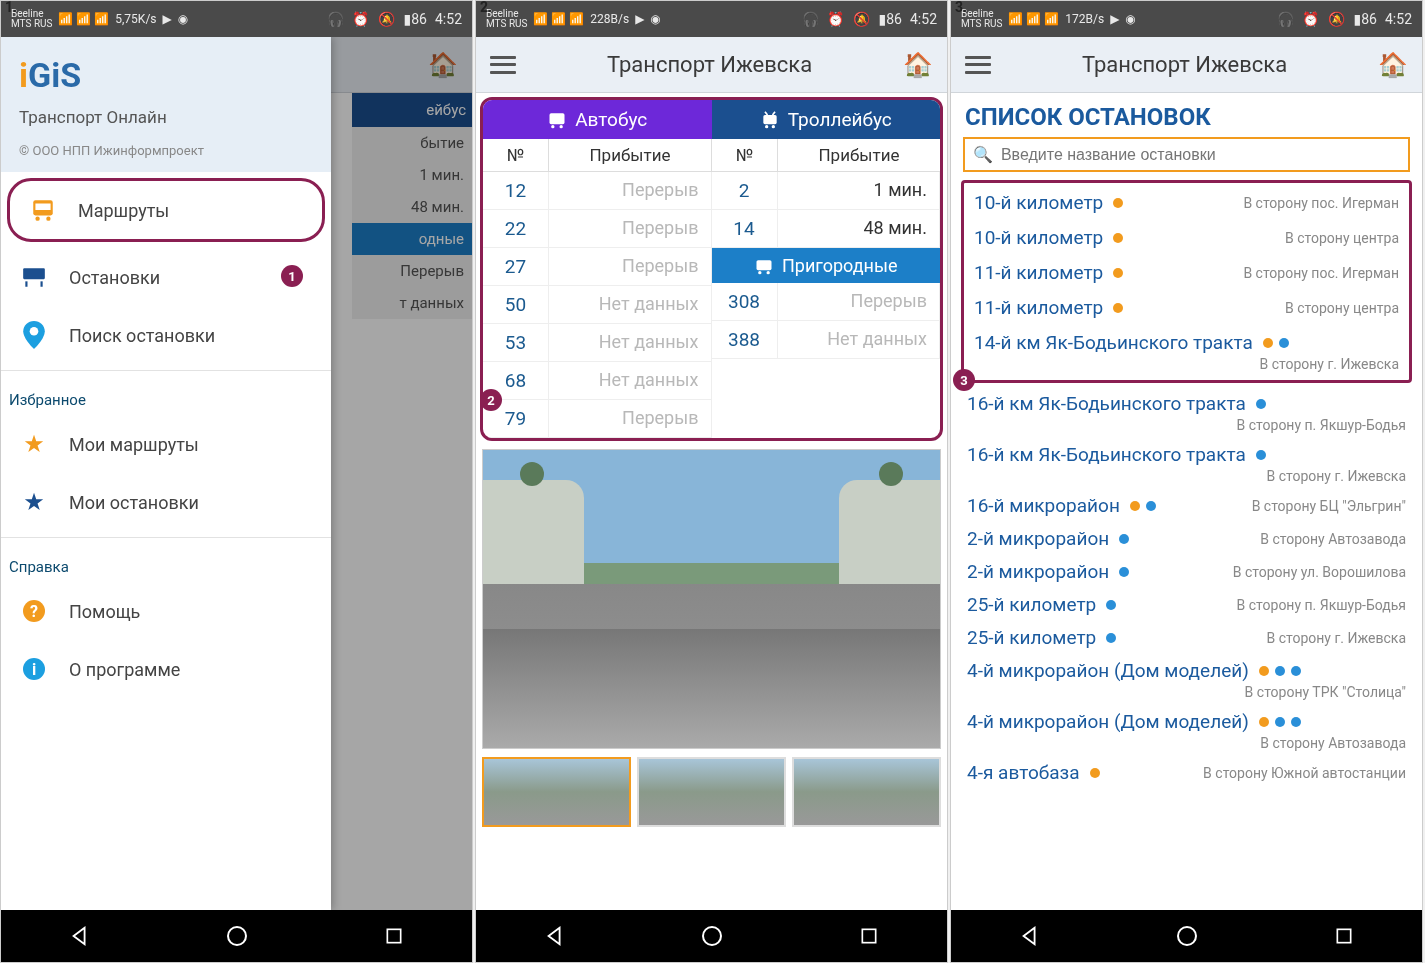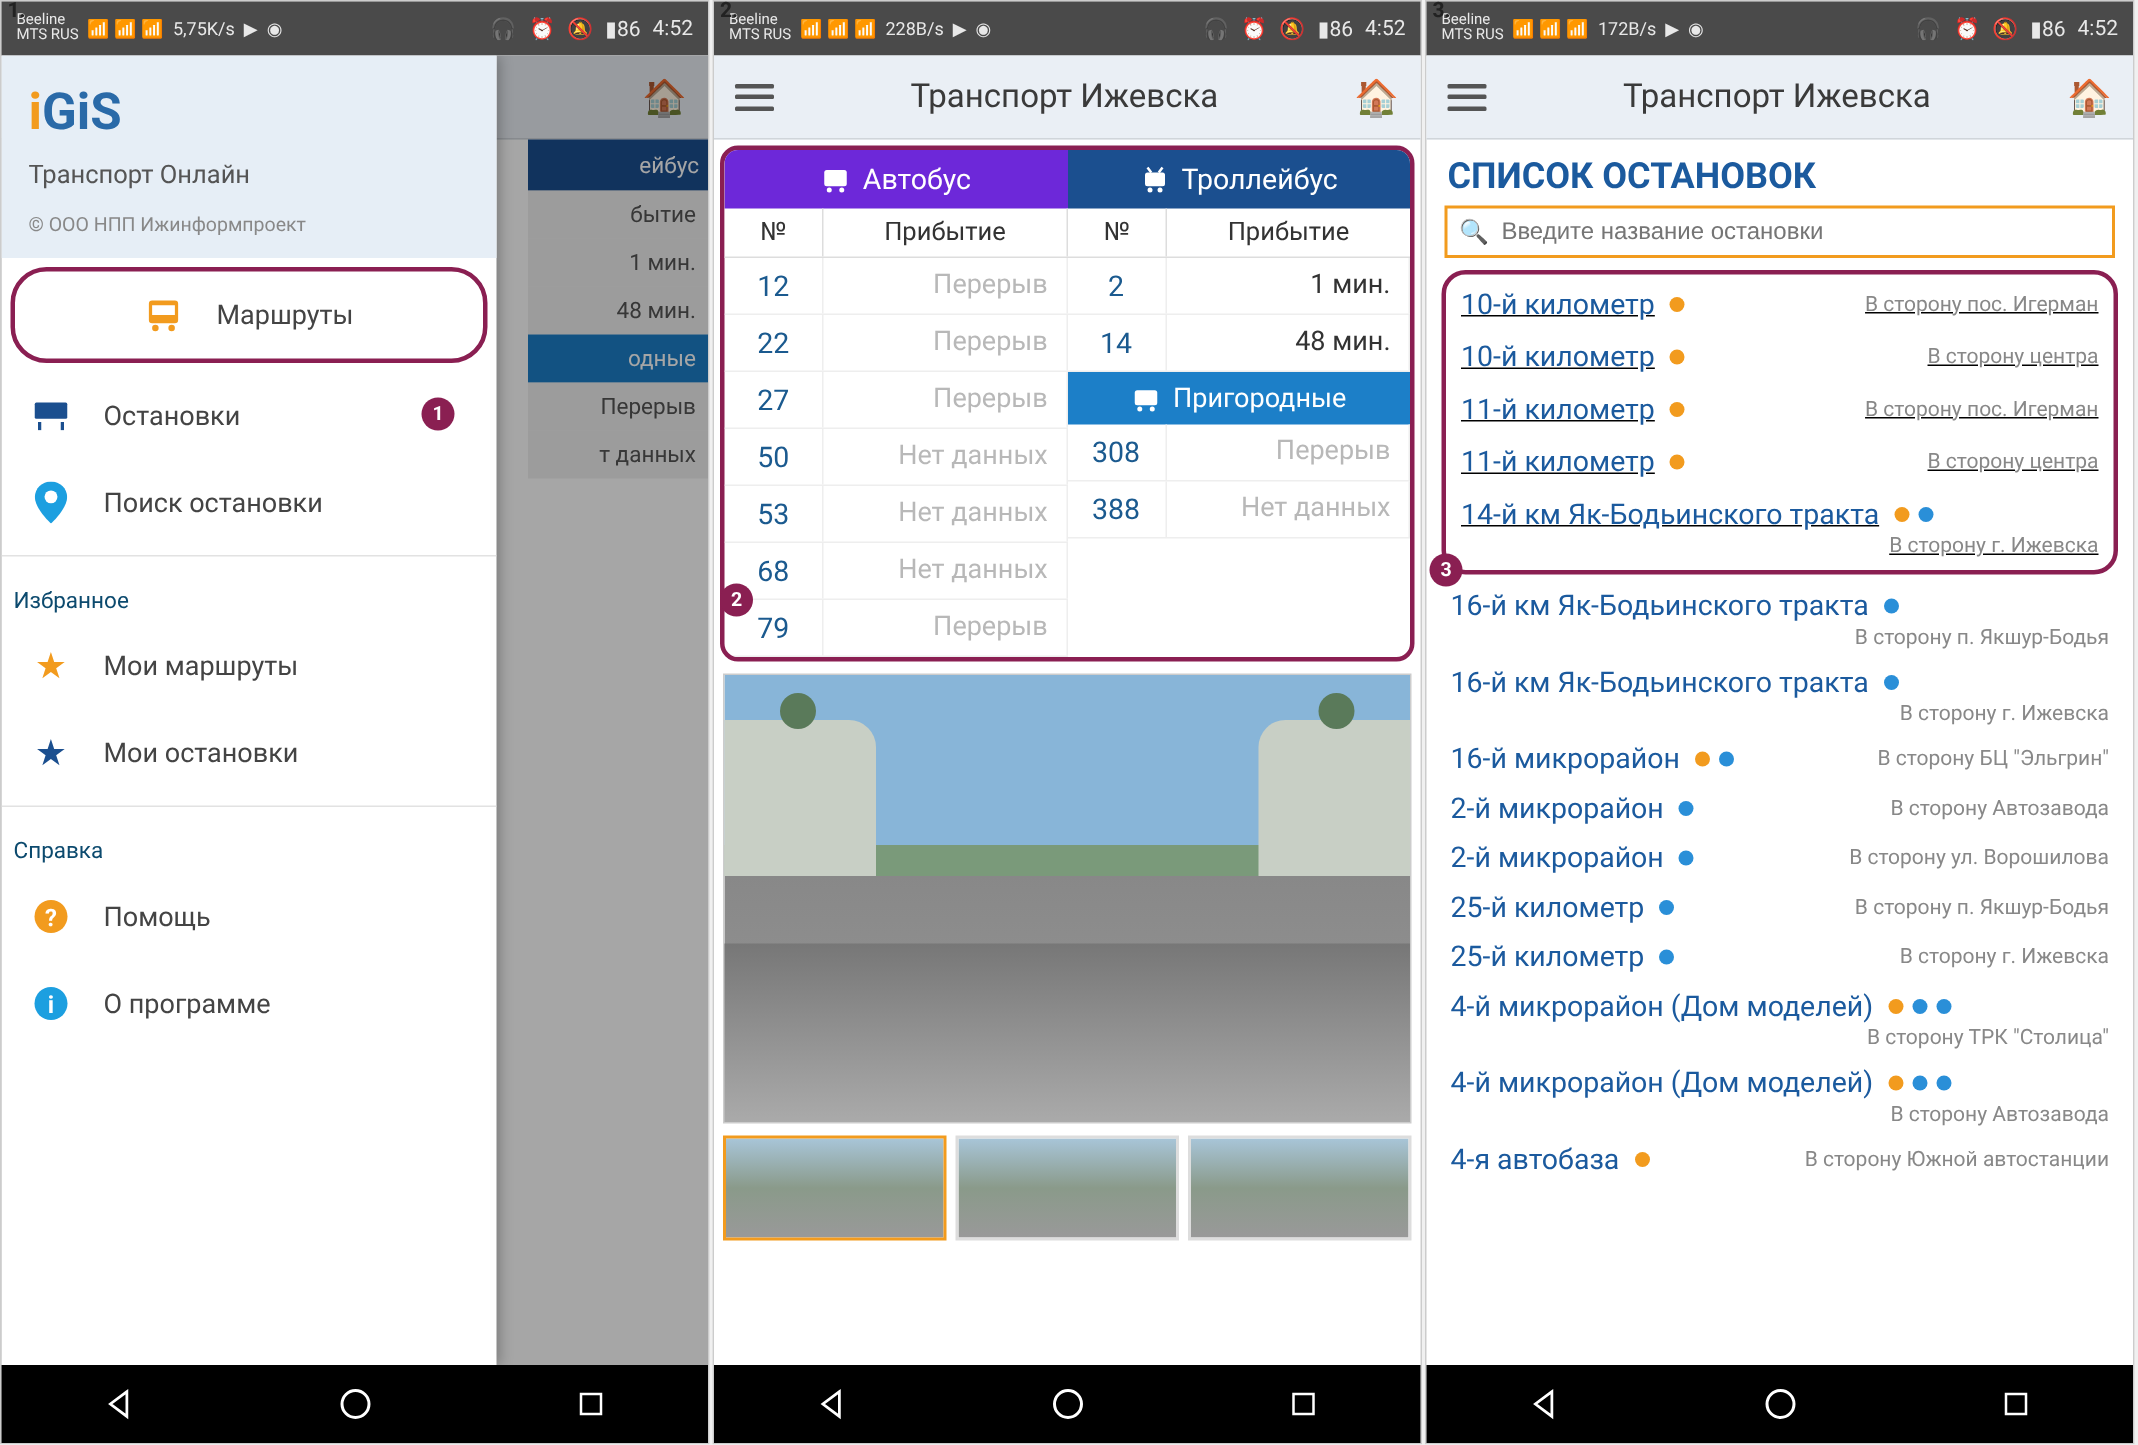--- a/index.html
+++ b/index.html
@@ -26,21 +26,21 @@
 .drawer-head { background: #e6eef6; padding: 18px 18px 14px; }
 .logo { font-size: 34px; font-weight: 700; color: #2a6aa8; }
 .logo .dot { color: #f29b1e; }
 .drawer-head .sub1 { font-size: 17px; color: #555; margin-top: 12px; }
 .drawer-head .sub2 { font-size: 13px; color: #888; margin-top: 16px; }
 .drawer-body { flex: 1; overflow-y: auto; }
 .drawer-item { display: flex; align-items: center; gap: 22px; padding: 16px 20px; font-size: 18px; color: #444; cursor: pointer; }
 .drawer-item .di-icon { width: 26px; height: 26px; display: flex; align-items: center; justify-content: center; }
 .drawer-sep { height: 1px; background: #e2e2e2; margin: 6px 0; }
 .drawer-section { font-size: 15px; color: #0c4a6e; padding: 14px 8px 6px; }
-.highlight1 { border: 3px solid #8a1f52; border-radius: 24px; justify-content: center; }
+.highlight1 { border: 3px solid #8a1f52; border-radius: 24px; }
 .badge-num { position: absolute; width: 22px; height: 22px; border-radius: 50%; background: #8a1f52; color: #fff; font-size: 13px; font-weight: bold; display: flex; align-items: center; justify-content: center; }
 
 
 .table-wrap { border: 3px solid #8a1f52; border-radius: 12px; margin: 4px; overflow: hidden; }
 .thead-row { display: flex; }
 .th-col { flex: 1; text-align: center; color: #fff; font-size: 19px; padding: 8px 0; font-weight: 400; display: flex; align-items: center; justify-content: center; gap: 8px; }
 .th-bus { background: #6d28d9; }
 .th-trolley { background: #1b4f8f; }
 .subhead-row { display: flex; background: #fff; border-bottom: 1px solid #ddd; }
 .subhead-row > div { padding: 6px 0; font-size: 17px; color: #333; text-align: center; }
@@ -60,21 +60,21 @@
 .photo-main .dome { position: absolute; width: 24px; height: 24px; background: #5a7a5a; border-radius: 50%; }
 .photo-main .road { position: absolute; bottom: 0; left: 0; right: 0; height: 40%; background: linear-gradient(to bottom, #777, #aaa); }
 .thumbs { display: flex; gap: 6px; padding: 4px 6px; }
 .thumb { flex: 1; height: 70px; background: linear-gradient(#a8c5d8, #8a9a8a 50%, #999); border: 2px solid #ddd; }
 .thumb.active { border-color: #f29b1e; }
 
 
 .stops-title { color: #1b5a9e; font-size: 24px; font-weight: 700; padding: 10px 14px 6px; }
 .search-box { margin: 0 12px 8px; border: 2px solid #f29b1e; padding: 6px 8px; display: flex; align-items: center; gap: 8px; }
 .search-box input { border: none; flex: 1; font-size: 16px; color: #999; outline: none; background: transparent; }
-.stops-list { border: 3px solid #8a1f52; border-radius: 16px; margin: 0 10px; padding: 2px 4px; text-decoration: underline; }
+.stops-list { border: 3px solid #8a1f52; border-radius: 4px; margin: 0 10px; padding: 2px 4px; }
 .stop-row { display: flex; align-items: center; padding: 6px 6px; position: relative; }
 .stop-name { color: #1b5a9e; font-size: 19px; flex-shrink: 0; }
 .dots { display: flex; gap: 6px; margin-left: 10px; }
 .dot-o { width: 10px; height: 10px; border-radius: 50%; background: #f29b1e; }
 .dot-b { width: 10px; height: 10px; border-radius: 50%; background: #2a8fd8; }
 .stop-dir { margin-left: auto; color: #888; font-size: 14px; }
 .stop-row.twoline { flex-wrap: wrap; }
 .stop-row.twoline .stop-dir { width: 100%; text-align: right; margin-top: 2px; }
 .stops-rest { margin: 4px 14px 0; }
 .stops-rest .stop-row { border: none; padding: 5px 2px; }

